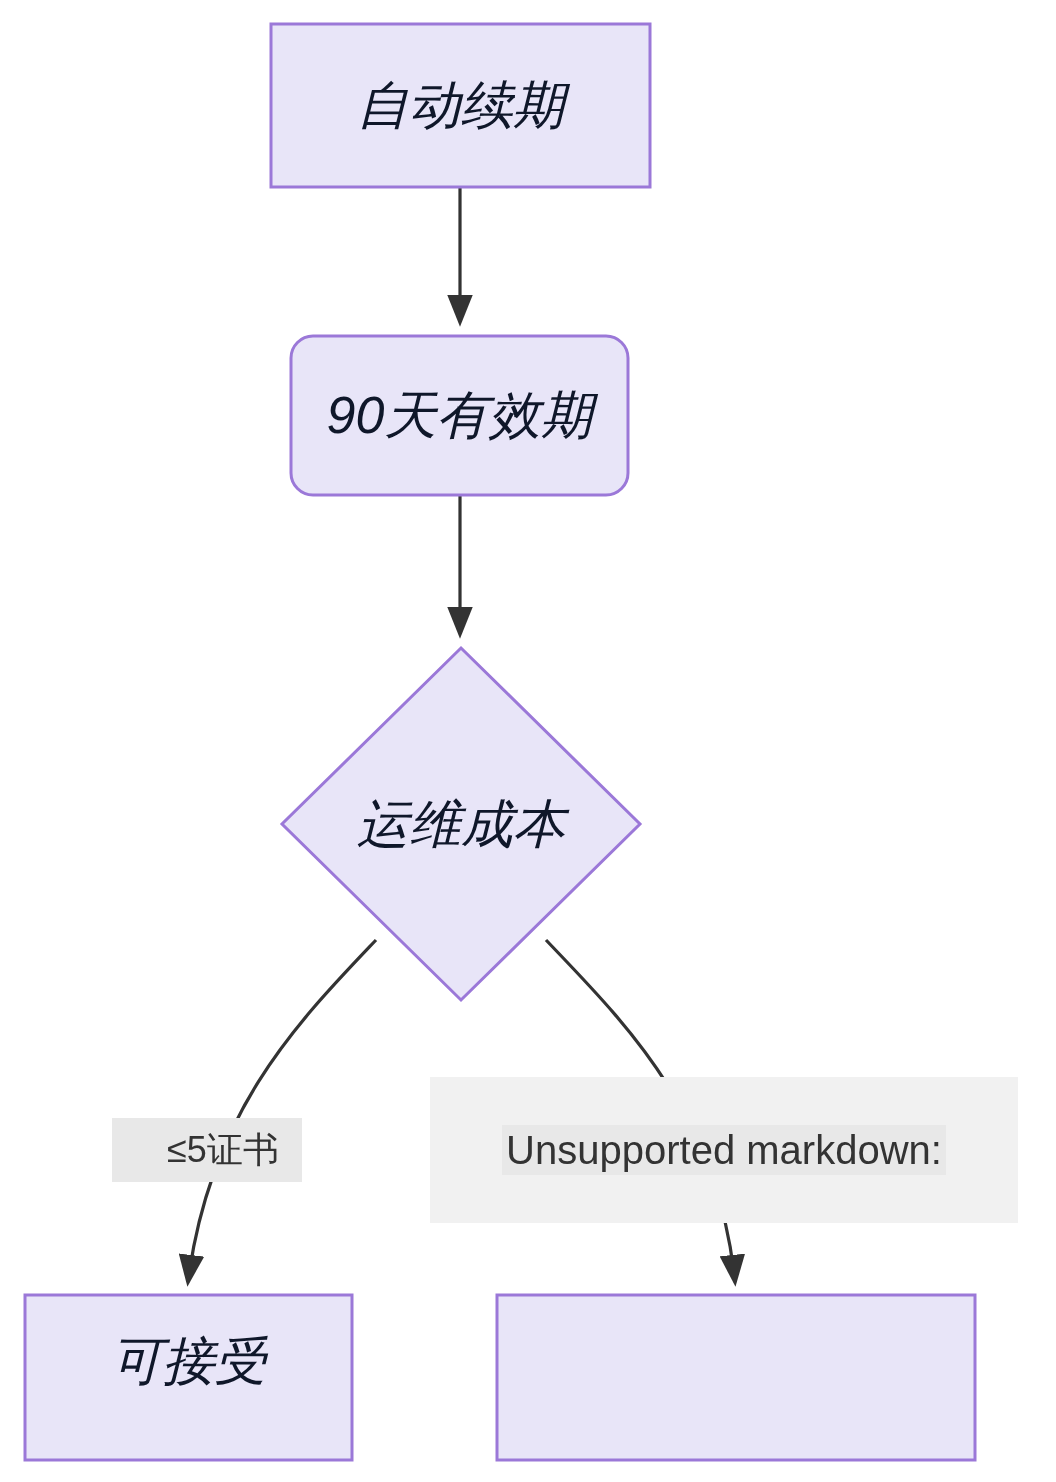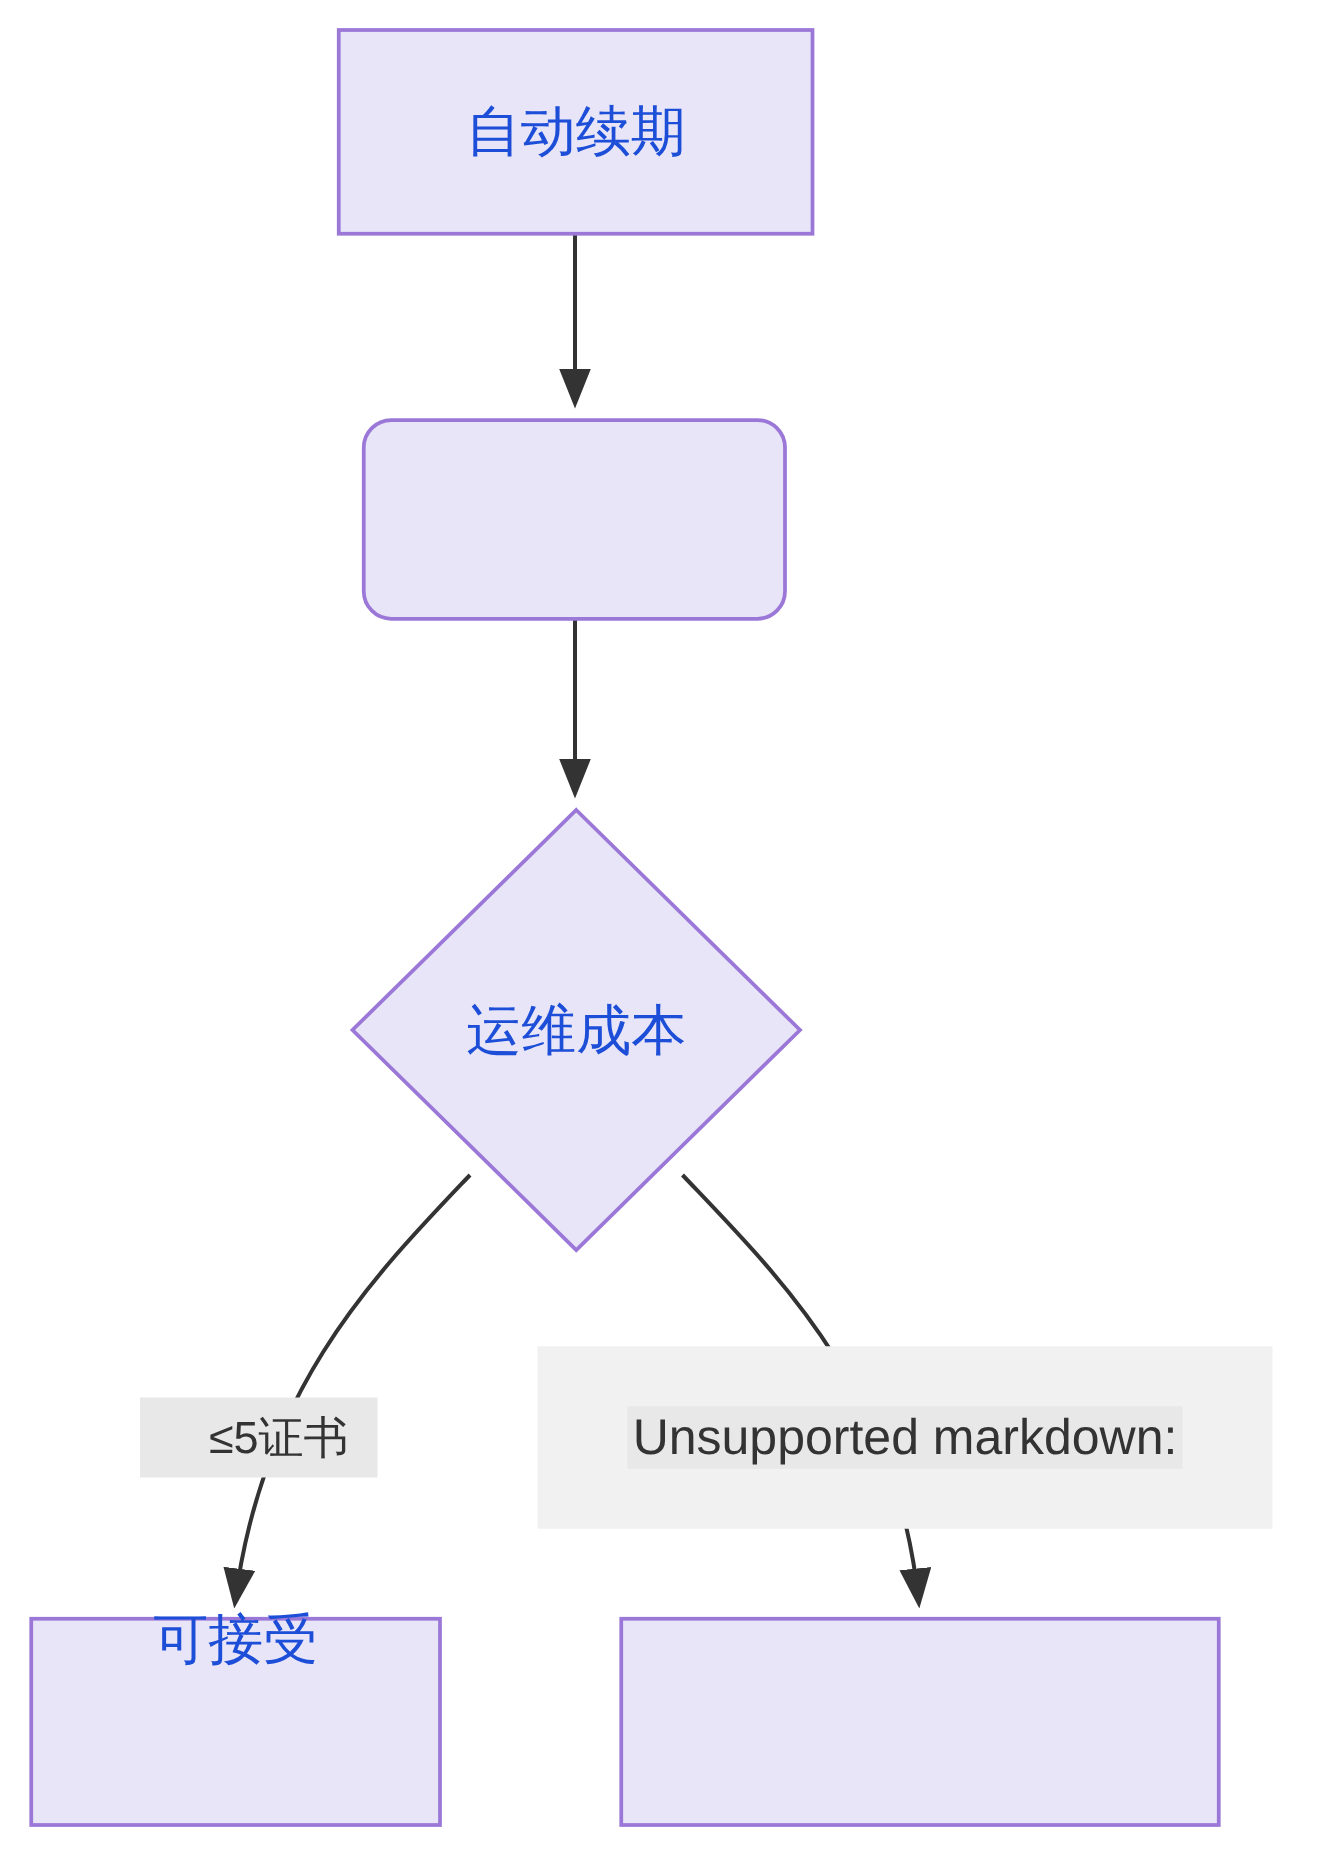--- a/index.html
+++ b/index.html
@@ -35,25 +35,26 @@
     fill: none;
     stroke: #333333;
     stroke-width: 3.2;
   }
   .node-label {
     position: absolute;
     display: flex;
     align-items: center;
     justify-content: center;
     text-align: center;
-    color: #1d4ed8;
-    font-size: 44px;
+    color: #0f172a;
+    font-size: 52px;
     line-height: 1.25;
     white-space: nowrap;
     pointer-events: none;
+    font-style: italic;
   }
   .edge-label {
     position: absolute;
     color: #333333;
     font-size: 36px;
     line-height: 1.3;
     text-align: center;
   }
   .edge-label-left {
     left: 112px;
@@ -114,24 +115,25 @@
 
     <polygon class="node-shape" points="461,648 640,824 461,1000 282,824"></polygon>
 
     <rect class="node-shape node-rect-sharp" x="25" y="1295" width="327" height="165"></rect>
 
     <rect class="node-shape node-rect-sharp" x="497" y="1295" width="478" height="165"></rect>
   </svg>
 
   <div class="node-label" style="left:271px; top:24px; width:379px; height:163px;">自动续期</div>
 
+  <div class="node-label" style="left:291px; top:336px; width:337px; height:159px;">90天有效期</div>
 
   <div class="node-label" style="left:282px; top:764px; width:358px; height:120px;">运维成本</div>
 
-  <div class="node-label" style="left:25px; top:1229px; width:327px; height:165px;">可接受</div>
+  <div class="node-label" style="left:25px; top:1279px; width:327px; height:165px;">可接受</div>
 
 
   <div class="edge-label edge-label-left">≤5证书</div>
 
   <div class="edge-label-right-panel">
     <span>Unsupported markdown:</span>
   </div>
 
 </div>
 

